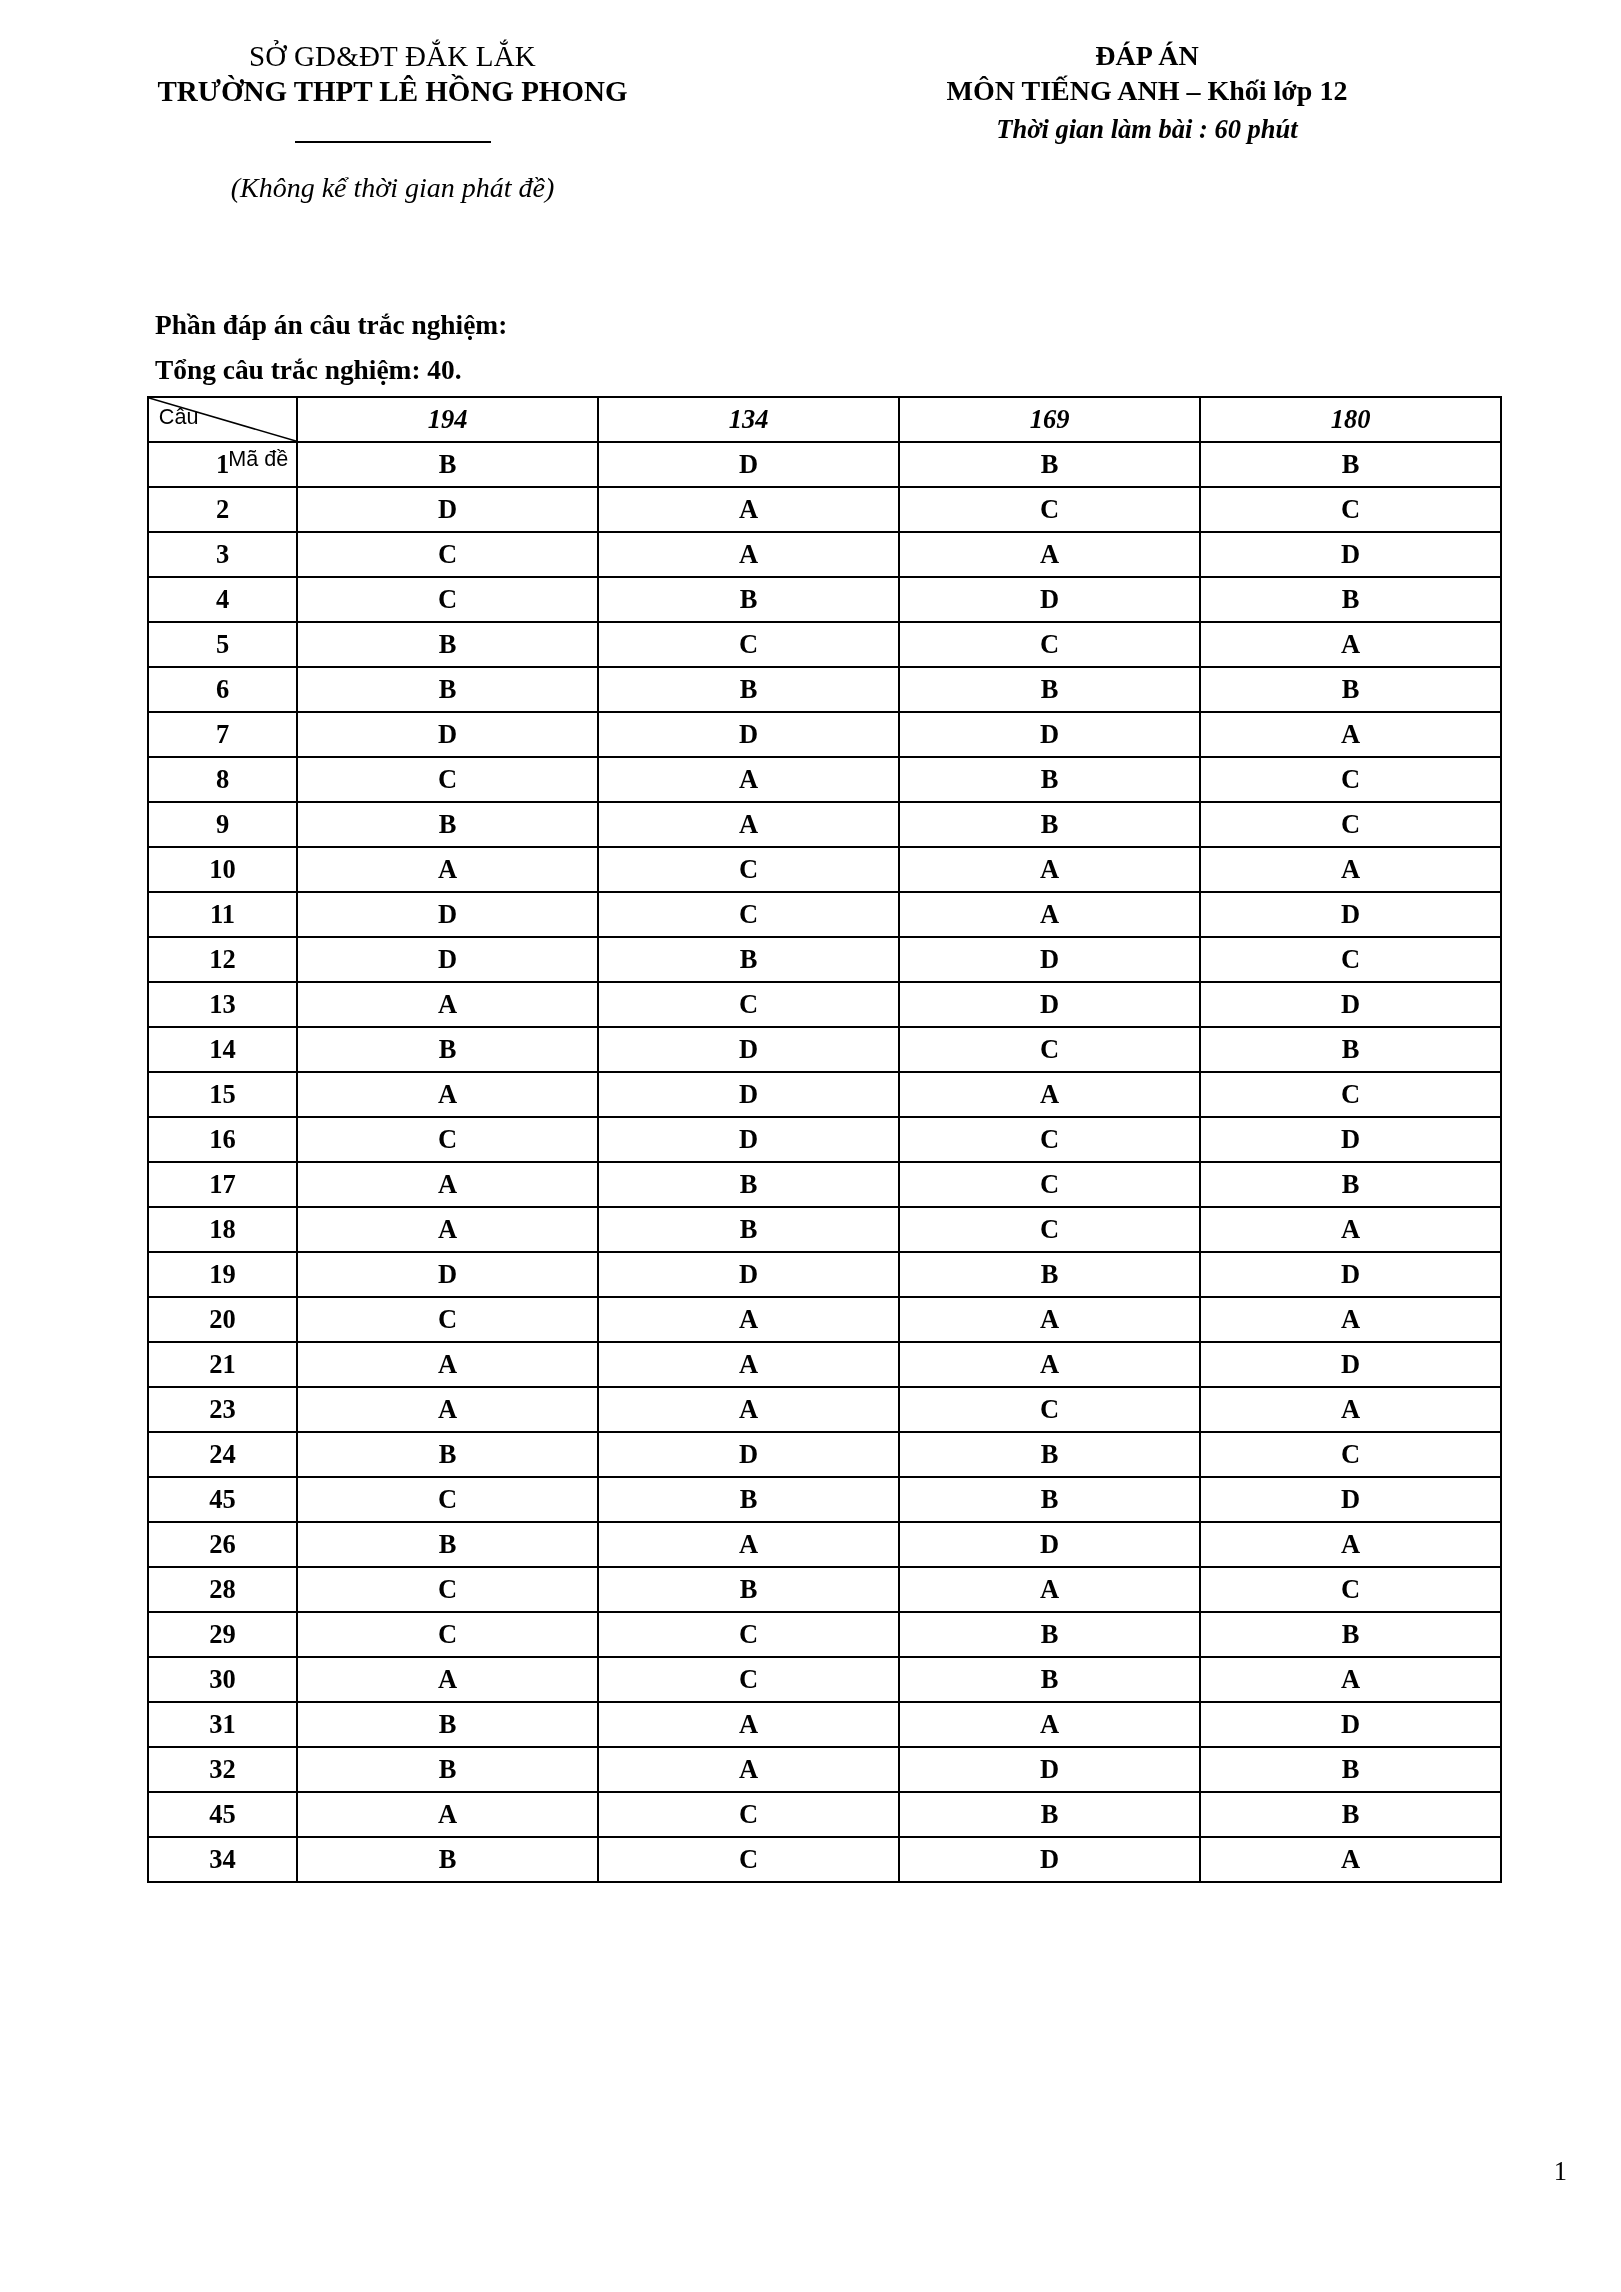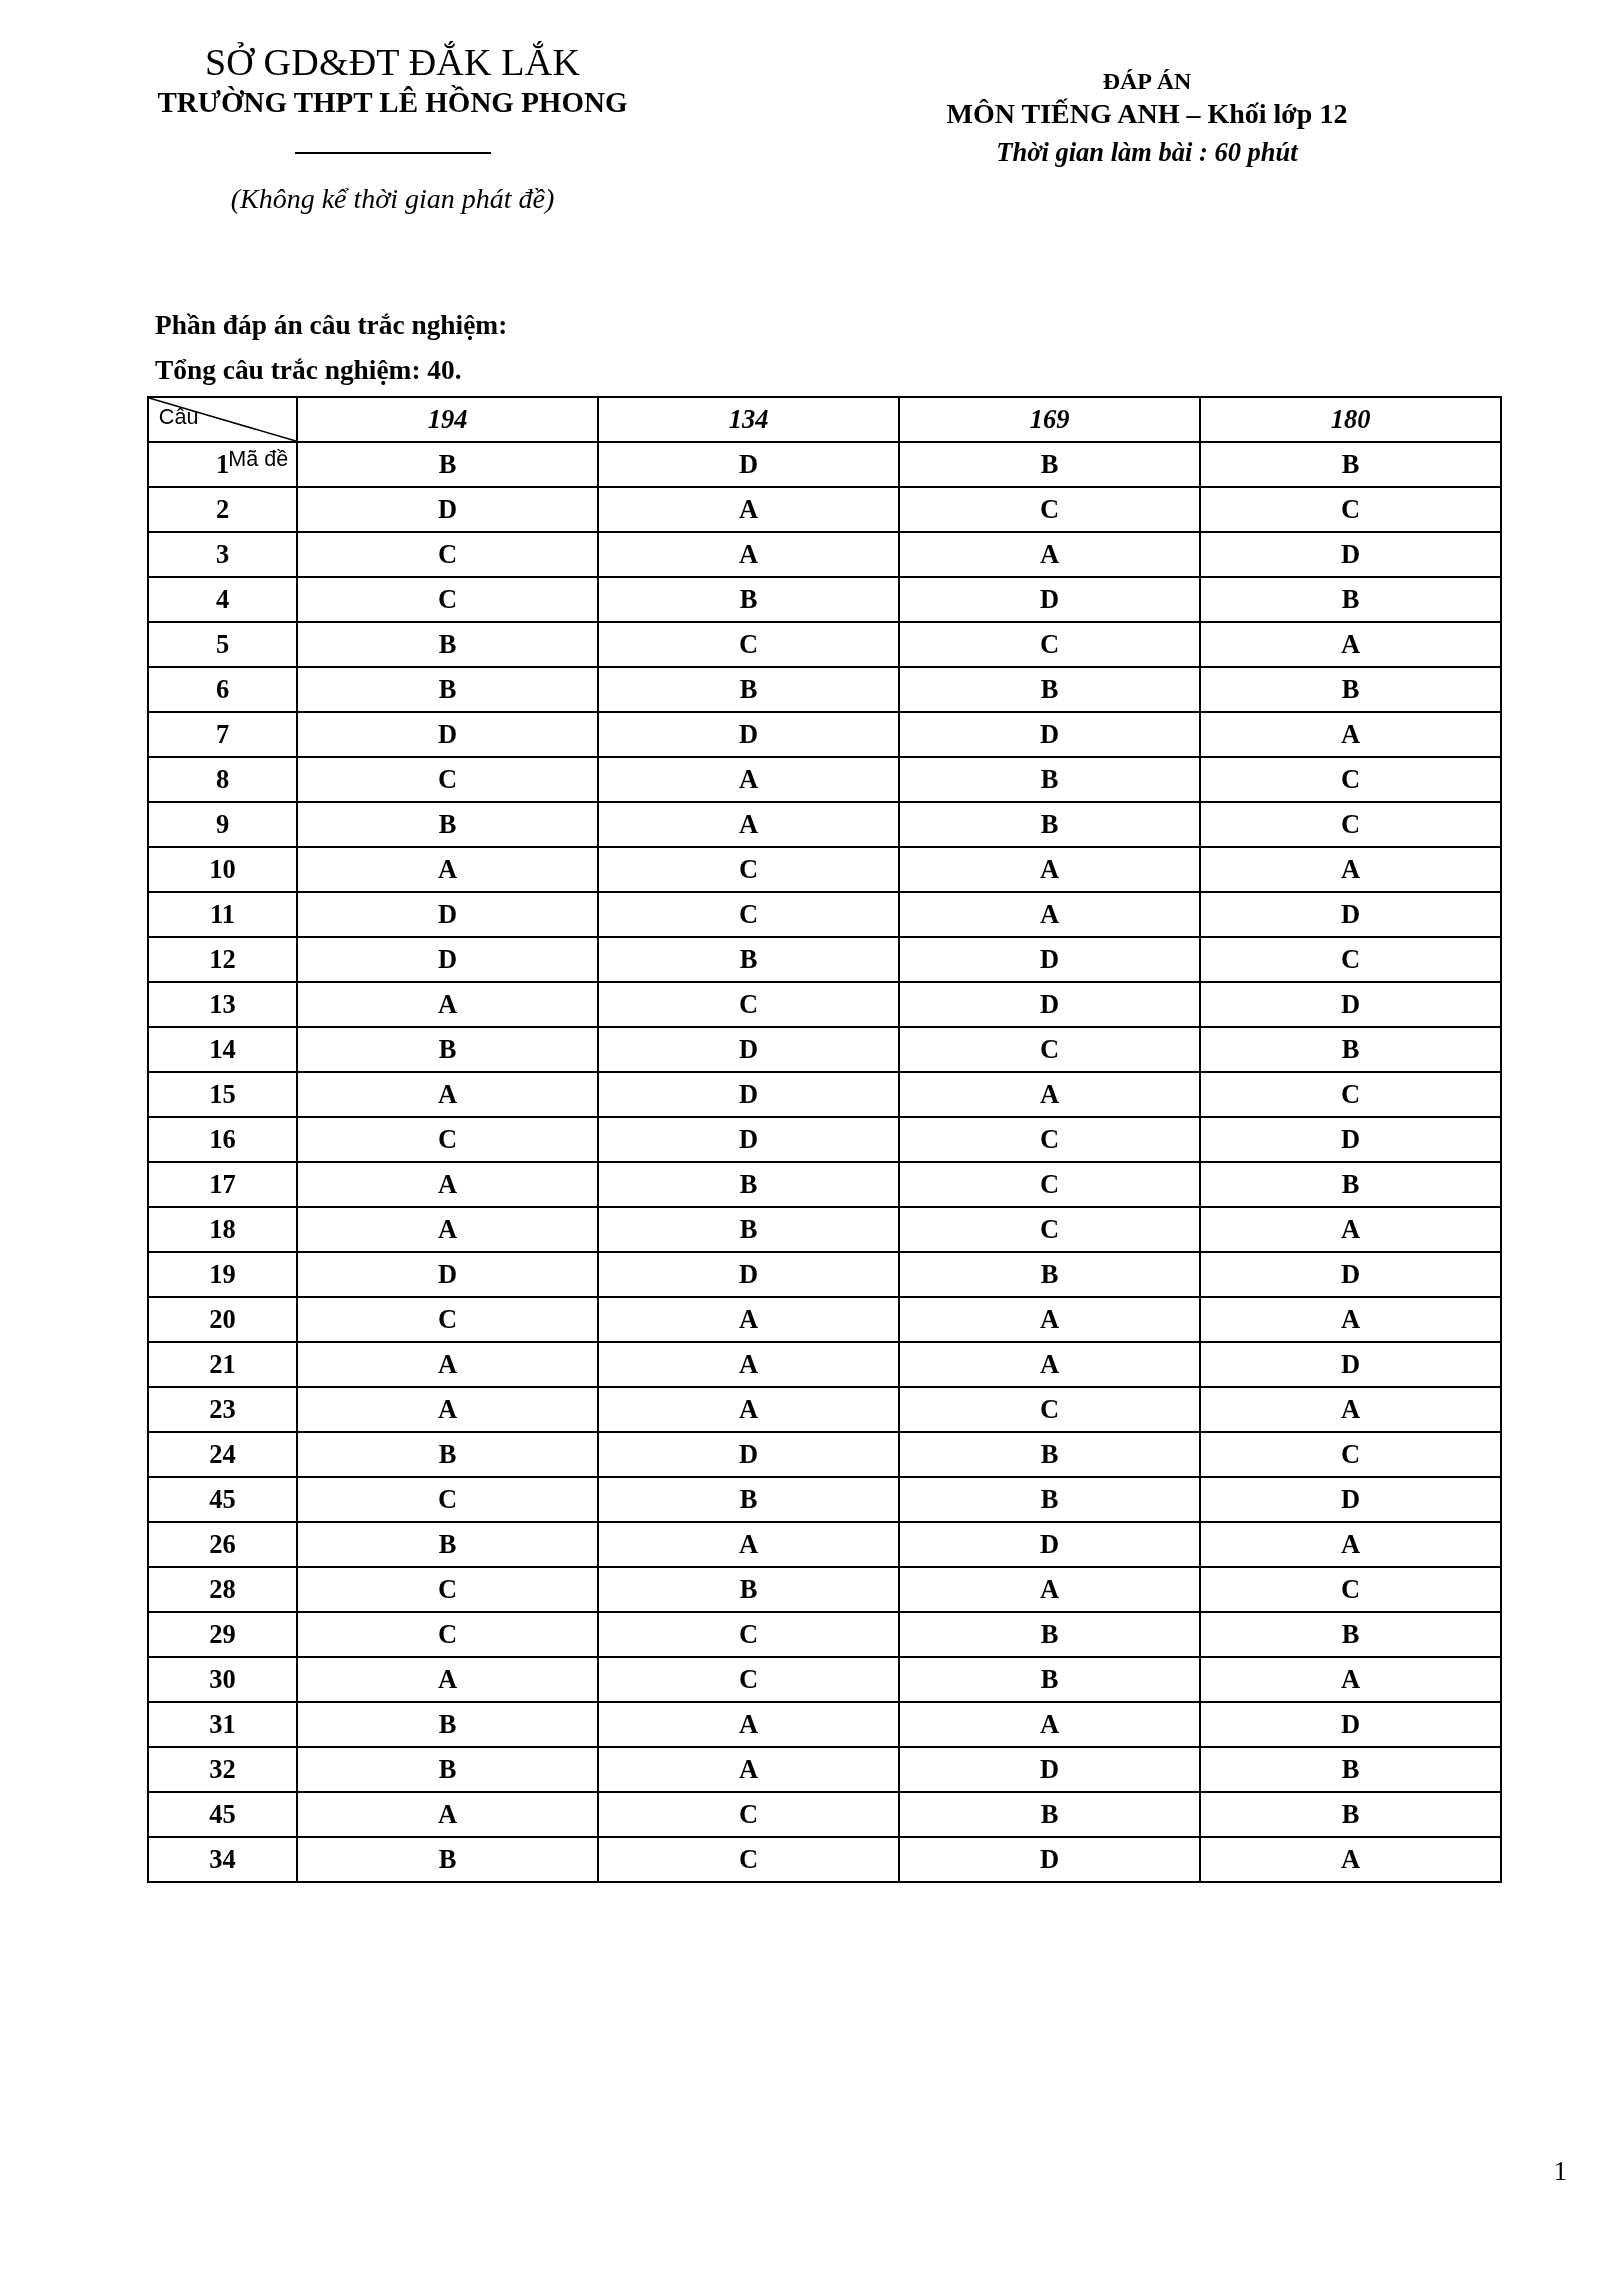--- a/index.html
+++ b/index.html
@@ -33,21 +33,21 @@
   }
 
   .hdr-left {
     position: absolute;
     left: 118px;
     top: 0;
     width: 549px;
     text-align: center;
   }
   .hdr-left .line1 {
-    font-size: 38px;
+    font-size: 29px;
     letter-spacing: 0.2px;
     line-height: 1.22;
     white-space: nowrap;
   }
   .hdr-left .line2 {
     font-size: 29px;
     font-weight: bold;
     line-height: 1.22;
     white-space: nowrap;
   }
@@ -65,25 +65,24 @@
   }
 
   .hdr-right {
     position: absolute;
     left: 804px;
     top: 0;
     width: 686px;
     text-align: center;
   }
   .hdr-right .r1 {
-    font-size: 24px;
+    font-size: 28px;
     font-weight: bold;
     line-height: 1.22;
     white-space: nowrap;
-    margin-top: 28px;
   }
   .hdr-right .r2 {
     font-size: 28px;
     font-weight: bold;
     line-height: 1.25;
     white-space: nowrap;
   }
   .hdr-right .r3 {
     font-size: 26.5px;
     font-weight: bold;

